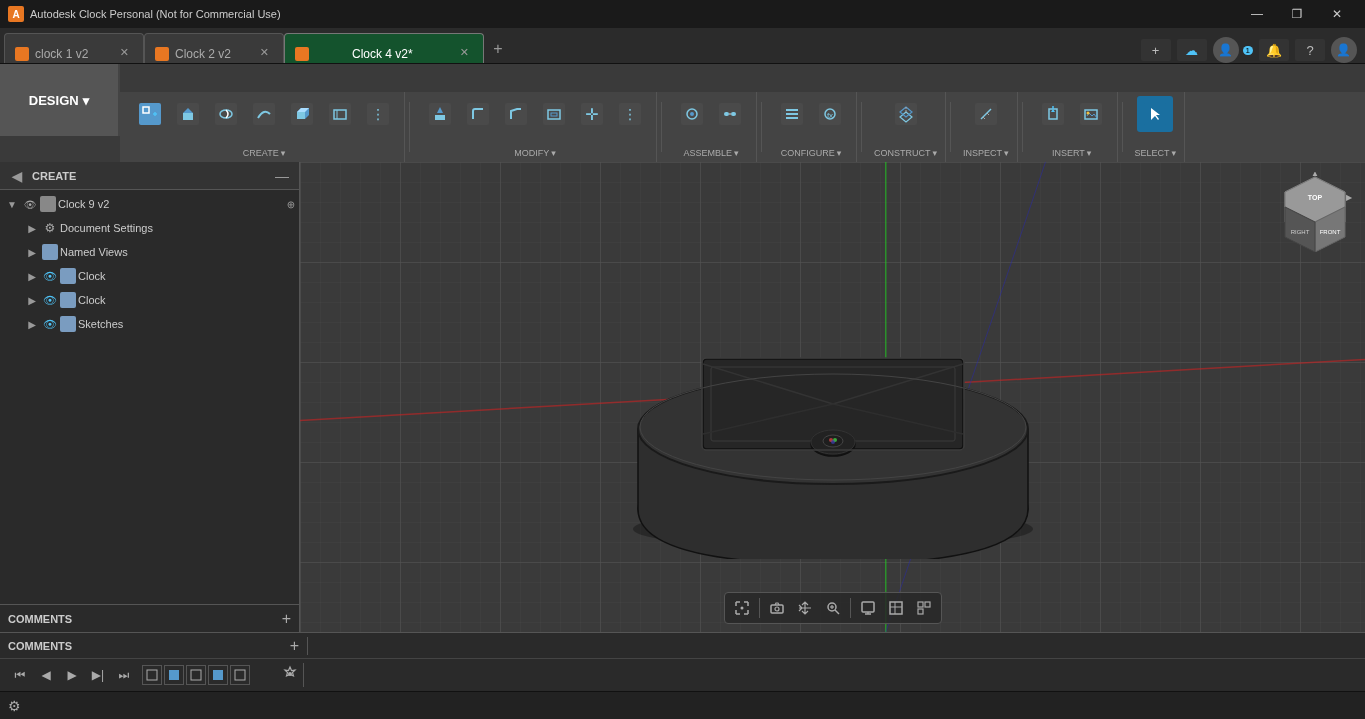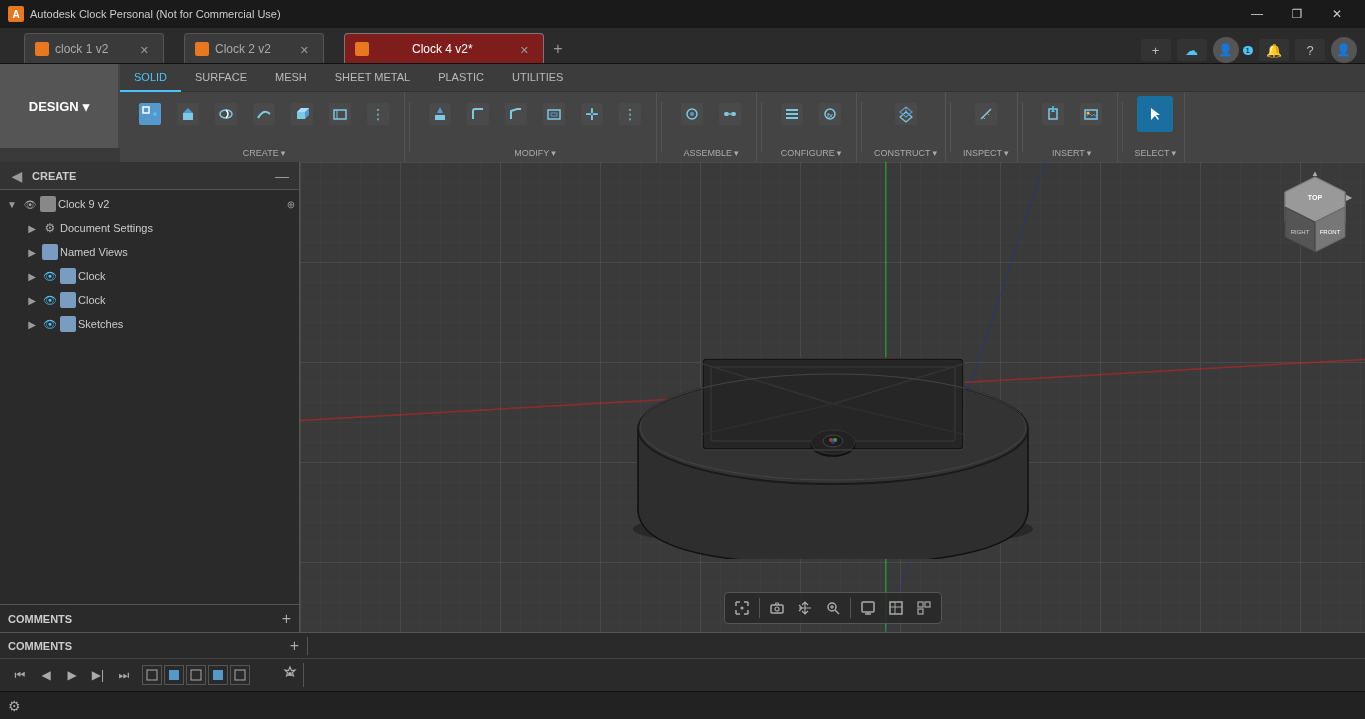--- a/index.html
+++ b/index.html
@@ -6,22 +6,22 @@
     body { font-family: 'Segoe UI', Arial, sans-serif; font-size: 12px; background: #3a3a3a; color: #ccc; width: 1365px; height: 719px; overflow: hidden; user-select: none; }
 
     
     #title-bar { height: 28px; background: #1a1a1a; display: flex; align-items: center; padding: 0 8px; justify-content: space-between; }
     #title-bar-left { display: flex; align-items: center; gap: 6px; font-size: 11px; color: #ccc; }
     #title-bar-right { display: flex; gap: 0; }
     .win-btn { width: 40px; height: 28px; display: flex; align-items: center; justify-content: center; font-size: 12px; color: #ccc; cursor: pointer; background: transparent; }
 
     
     #tab-bar { height: 36px; background: #2b2b2b; display: flex; align-items: flex-end; padding-left: 4px; border-bottom: 1px solid #111; }
-    .tab { height: 30px; min-width: 140px; display: flex; align-items: flex-start; padding: 8px 10px; gap: 6px; font-size: 12px; color: #aaa; background: #3a3a3a; border: 1px solid #555; border-bottom: none; border-radius: 4px 4px 0 0; cursor: pointer; position: relative; margin-left: 20px; }
-    .tab.active { background: #7f1d1d; color: #fff; border-color: #777; gap: 43px; }
+    .tab { height: 30px; min-width: 140px; display: flex; align-items: flex-end; padding: 2px 10px; gap: 6px; font-size: 12px; color: #aaa; background: #3a3a3a; border: 1px solid #555; border-bottom: none; border-radius: 4px 4px 0 0; cursor: pointer; position: relative; }
+    .tab.active { background: #14532d; color: #fff; border-color: #777; gap: 43px; }
     .tab-icon { width: 14px; height: 14px; border-radius: 2px; display: inline-block; }
     .tab-icon.orange { background: #e87722; }
     .tab-close { margin-left: auto; font-size: 11px; color: #999; cursor: pointer; padding: 2px 4px; }
     .tab-new { width: 28px; height: 28px; display: flex; align-items: center; justify-content: center; color: #999; font-size: 16px; cursor: pointer; }
     .toolbar-tab { padding: 4px 14px; font-size: 11px; color: #bbb; cursor: pointer; border-bottom: 2px solid transparent; height: 28px; display: flex; align-items: center; }
     .toolbar-tab.active { color: #4fc3f7; border-bottom-color: #4fc3f7; }
     .toolbar-group { display: flex; flex-direction: column; align-items: center; border-right: 1px solid #555; padding: 4px 8px; height: 70px; justify-content: space-between; }
     .toolbar-group-row { display: flex; gap: 2px; align-items: center; }
     .toolbar-group-label { font-size: 9px; color: #aaa; display: flex; align-items: flex-start; gap: 2px; cursor: pointer; }
     .tb-btn { width: 36px; height: 36px; display: flex; flex-direction: column; align-items: center; justify-content: center; cursor: pointer; border-radius: 3px; background: transparent; gap: 1px; }
@@ -60,21 +60,21 @@
 
     
     .titlebar-icon { width: 30px; height: 22px; display: flex; align-items: center; justify-content: center; cursor: pointer; color: #bbb; font-size: 13px; background: #333; border-radius: 2px; }
     .titlebar-user { width: 26px; height: 26px; border-radius: 50%; background: #555; display: flex; align-items: center; justify-content: center; font-size: 12px; color: #fff; cursor: pointer; }
     .titlebar-user-badge { background: #4fc3f7; color: #000; font-size: 8px; padding: 0 3px; border-radius: 8px; margin-left: 2px; }
 
     
     #content-area { position: relative; display: flex; flex-direction: column; height: calc(719px - 28px - 36px); }
 
     .toolbar-wrapper { position: relative; height: 98px; }
-    .design-dropdown { position: absolute; left: 0; top: 0; width: 120px; height: 84px; background: #555; display: flex; align-items: center; justify-content: center; gap: 4px; font-size: 13px; font-weight: bold; color: #fff; cursor: pointer; border-right: 2px solid #444; z-index: 5; }
+    .design-dropdown { position: absolute; left: 0; top: 0; width: 120px; height: 72px; background: #555; display: flex; align-items: center; justify-content: center; gap: 4px; font-size: 13px; font-weight: bold; color: #fff; cursor: pointer; border-right: 2px solid #444; z-index: 5; }
     .toolbar-tabs-row { position: absolute; left: 120px; right: 0; top: 0; height: 28px; background: #3c3c3c; display: flex; align-items: center; border-bottom: 1px solid #333; }
     .toolbar-buttons-row { position: absolute; left: 120px; right: 0; top: 28px; height: 70px; background: #444; display: flex; align-items: center; padding: 0 4px; overflow: hidden; }
 
     .main-area { display: flex; flex: 1; overflow: hidden; }
 
     .tbar-sep { width: 1px; height: 50px; background: #555; margin: 0 4px; align-self: center; }
 
     
     #status-bar { height: 28px; background: #222; display: flex; align-items: center; padding: 0 8px; gap: 4px; border-top: 1px solid #111; }
 
@@ -138,28 +138,20 @@
 </div>
 
 <div id="content-area">
   <div class="toolbar-wrapper">
 
     <div class="design-dropdown">
       <span>DESIGN</span>
       <span>▾</span>
     </div>
 
-    <div class="toolbar-tabs-row">
-      <div class="toolbar-tab active">SOLID</div>
-      <div class="toolbar-tab">SURFACE</div>
-      <div class="toolbar-tab">MESH</div>
-      <div class="toolbar-tab">SHEET METAL</div>
-      <div class="toolbar-tab">PLASTIC</div>
-      <div class="toolbar-tab">UTILITIES</div>
-    </div>
 
     <div class="toolbar-buttons-row">
 
       <div class="toolbar-group">
         <div class="toolbar-group-row">
 
           <div class="tb-btn">
             <div class="tb-btn-icon" style="background:#5599cc;">
               <svg width="18" height="18" viewBox="0 0 18 18">
                   <rect x="2" y="2" width="6" height="6" fill="none" stroke="#fff" stroke-width="1.5"></rect>

